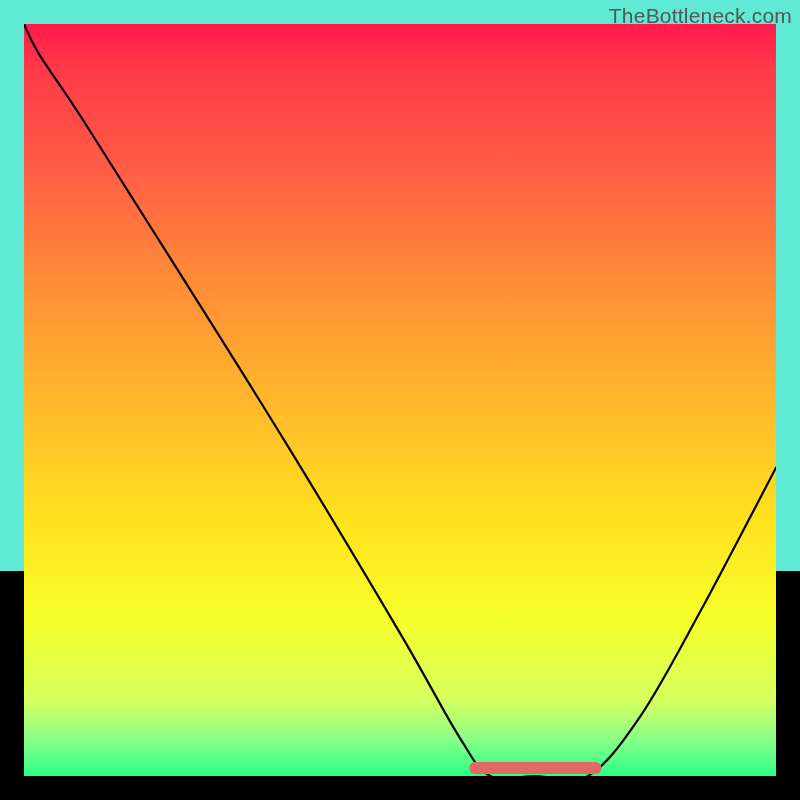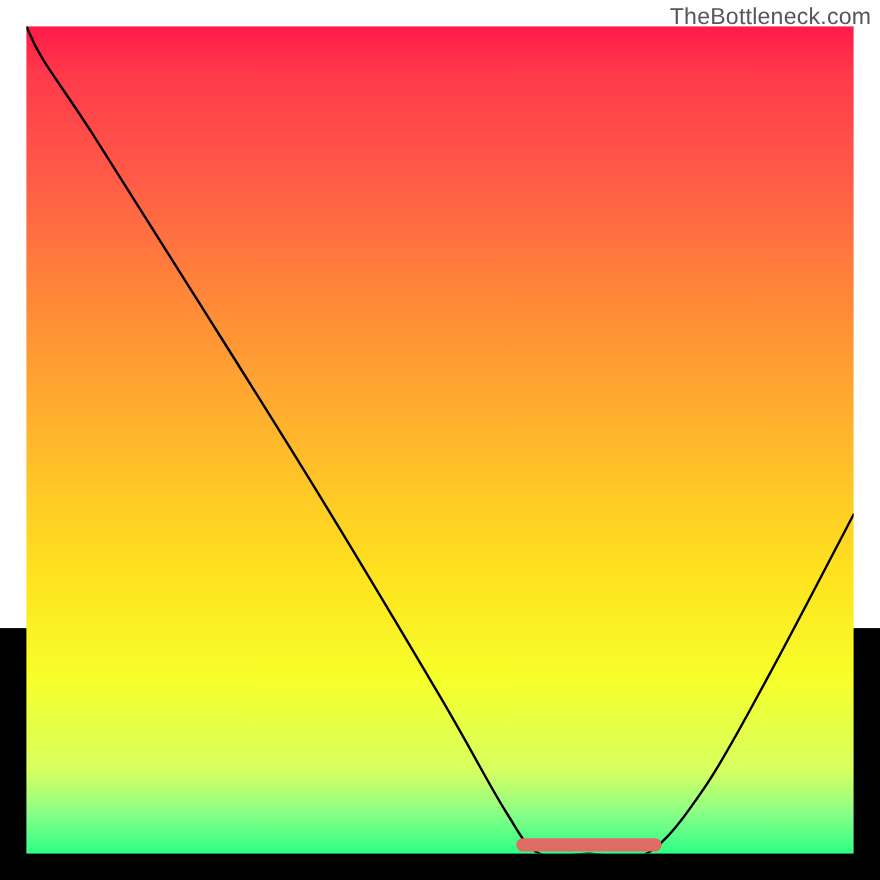--- a/index.html
+++ b/index.html
@@ -8,21 +8,21 @@
     width: 800px;
     height: 800px;
     overflow: hidden;
     background: #000;
     font-family: Arial, Helvetica, sans-serif;
   }
   .container {
     position: relative;
     width: 800px;
     height: 571px;
-    background: #ffffff;
+    background: #5eead4;
   }
   .plot-area {
     position: absolute;
     left: 24px;
     top: 24px;
     width: 752px;
     height: 752px;
     background: linear-gradient(
       to bottom,
       #ff1a4a 0%,

